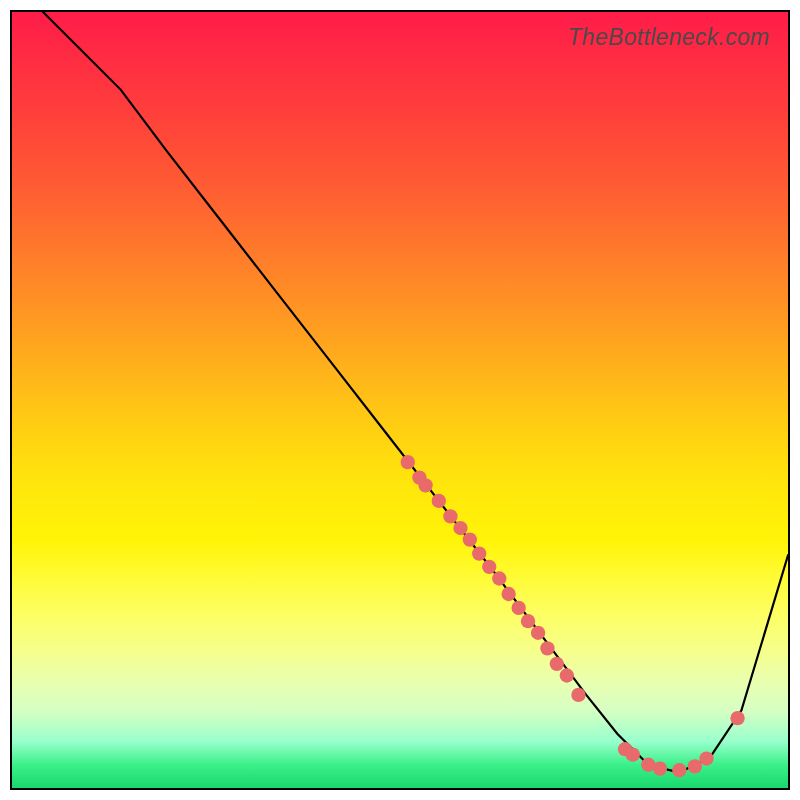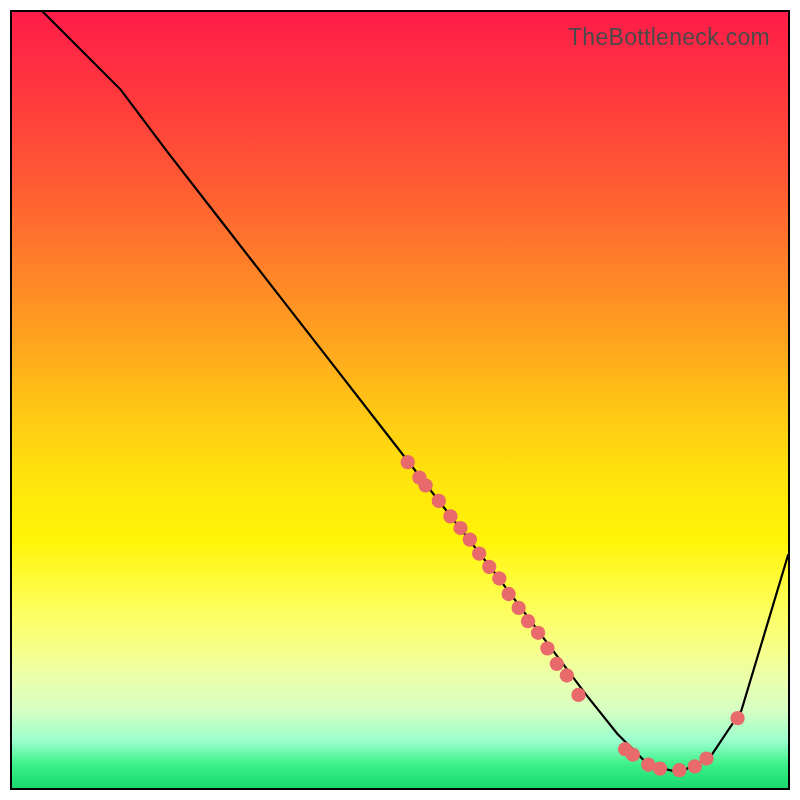--- a/index.html
+++ b/index.html
@@ -47,20 +47,21 @@
   .watermark {
     position: absolute;
     top: 12px;
     right: 18px;
     color: #4a4a4a;
     font-size: 23px;
     font-weight: 500;
     letter-spacing: 0.3px;
     user-select: none;
     pointer-events: none;
+    font-style: italic;
   }
   svg.curve {
     position: absolute;
     inset: 0;
     width: 100%;
     height: 100%;
     overflow: visible;
   }
   .curve path {
     fill: none;

